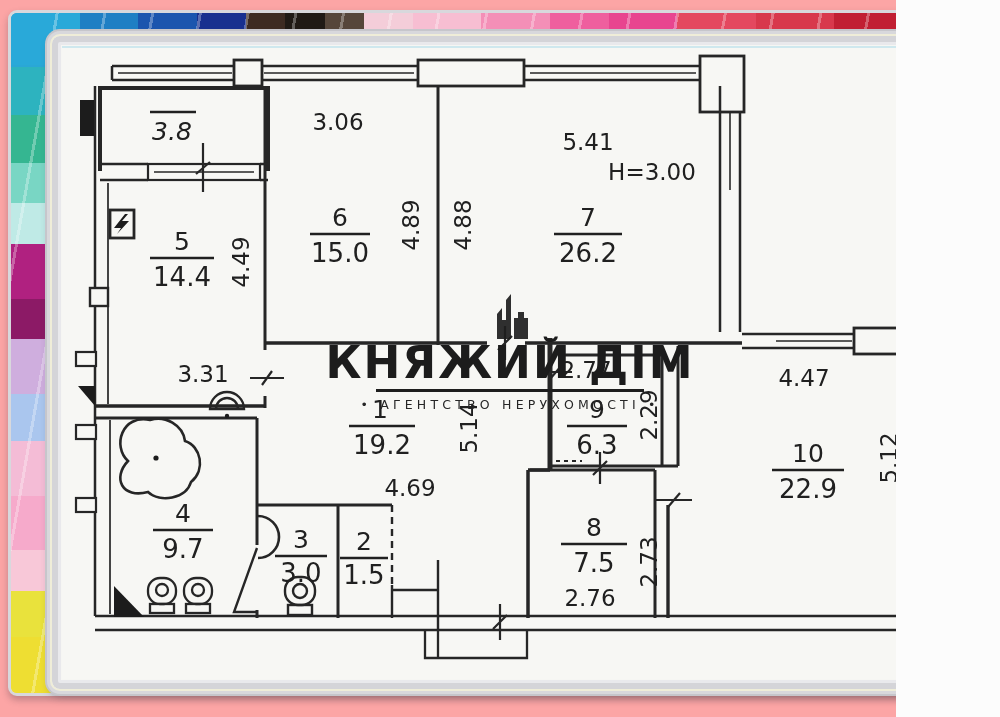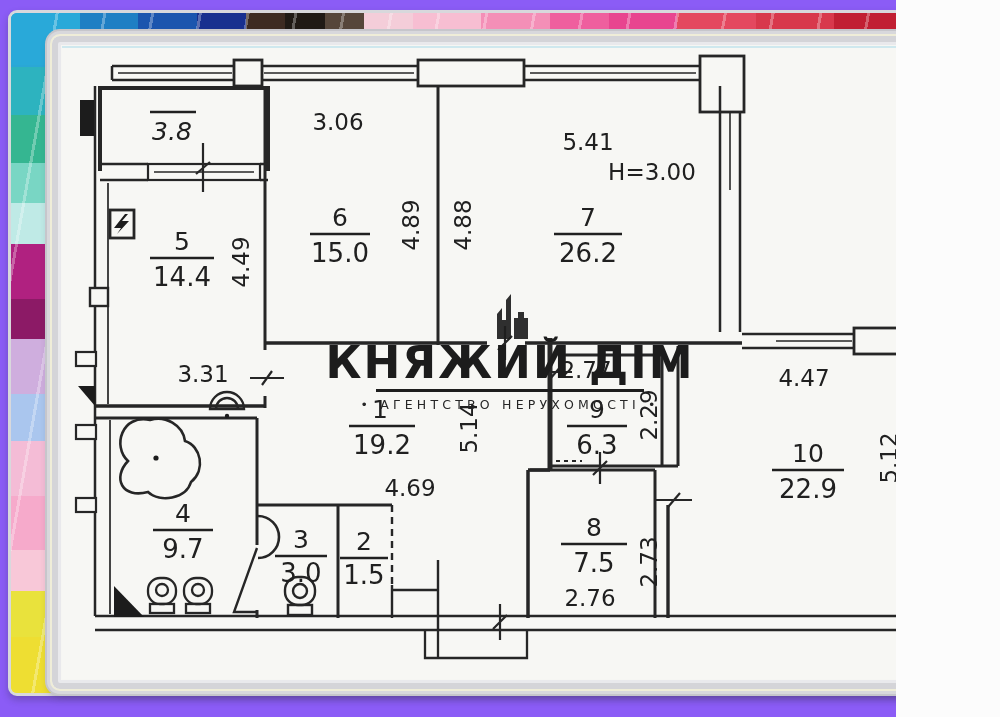--- a/index.html
+++ b/index.html
@@ -1,17 +1,17 @@
 <!DOCTYPE html>
 <html><head>
 <meta charset="utf-8">
 <style>
   html,body{margin:0;padding:0;background:#fcfcfc;}
   #stage{position:relative;width:896px;height:717px;overflow:hidden;
-         font-family:"DejaVu Sans",sans-serif;background:#8b5cf6;}
+         font-family:"DejaVu Sans",sans-serif;background:#fca5a5;}
 
   
   .outer-frame{position:absolute;left:8px;top:10px;width:980px;height:680px;
     border-radius:9px;border:3px solid #d8d8dc;
     box-shadow:inset 0 0 0 5px #c2c2c9, 0 4px 7px rgba(40,40,55,.28);
     overflow:hidden;background:#e8e8ea;}
   .stripe{position:absolute;}
   .stripe-left{left:0;top:0;bottom:0;width:56px;
     background:linear-gradient(180deg,#2aa7d6 0 8%,#2db3bf 8% 15%,#35b691 15% 22%,
       #79d6c4 22% 28%,#bfeae6 28% 34%,#b02180 34% 42%,#8c1a66 42% 48%,

